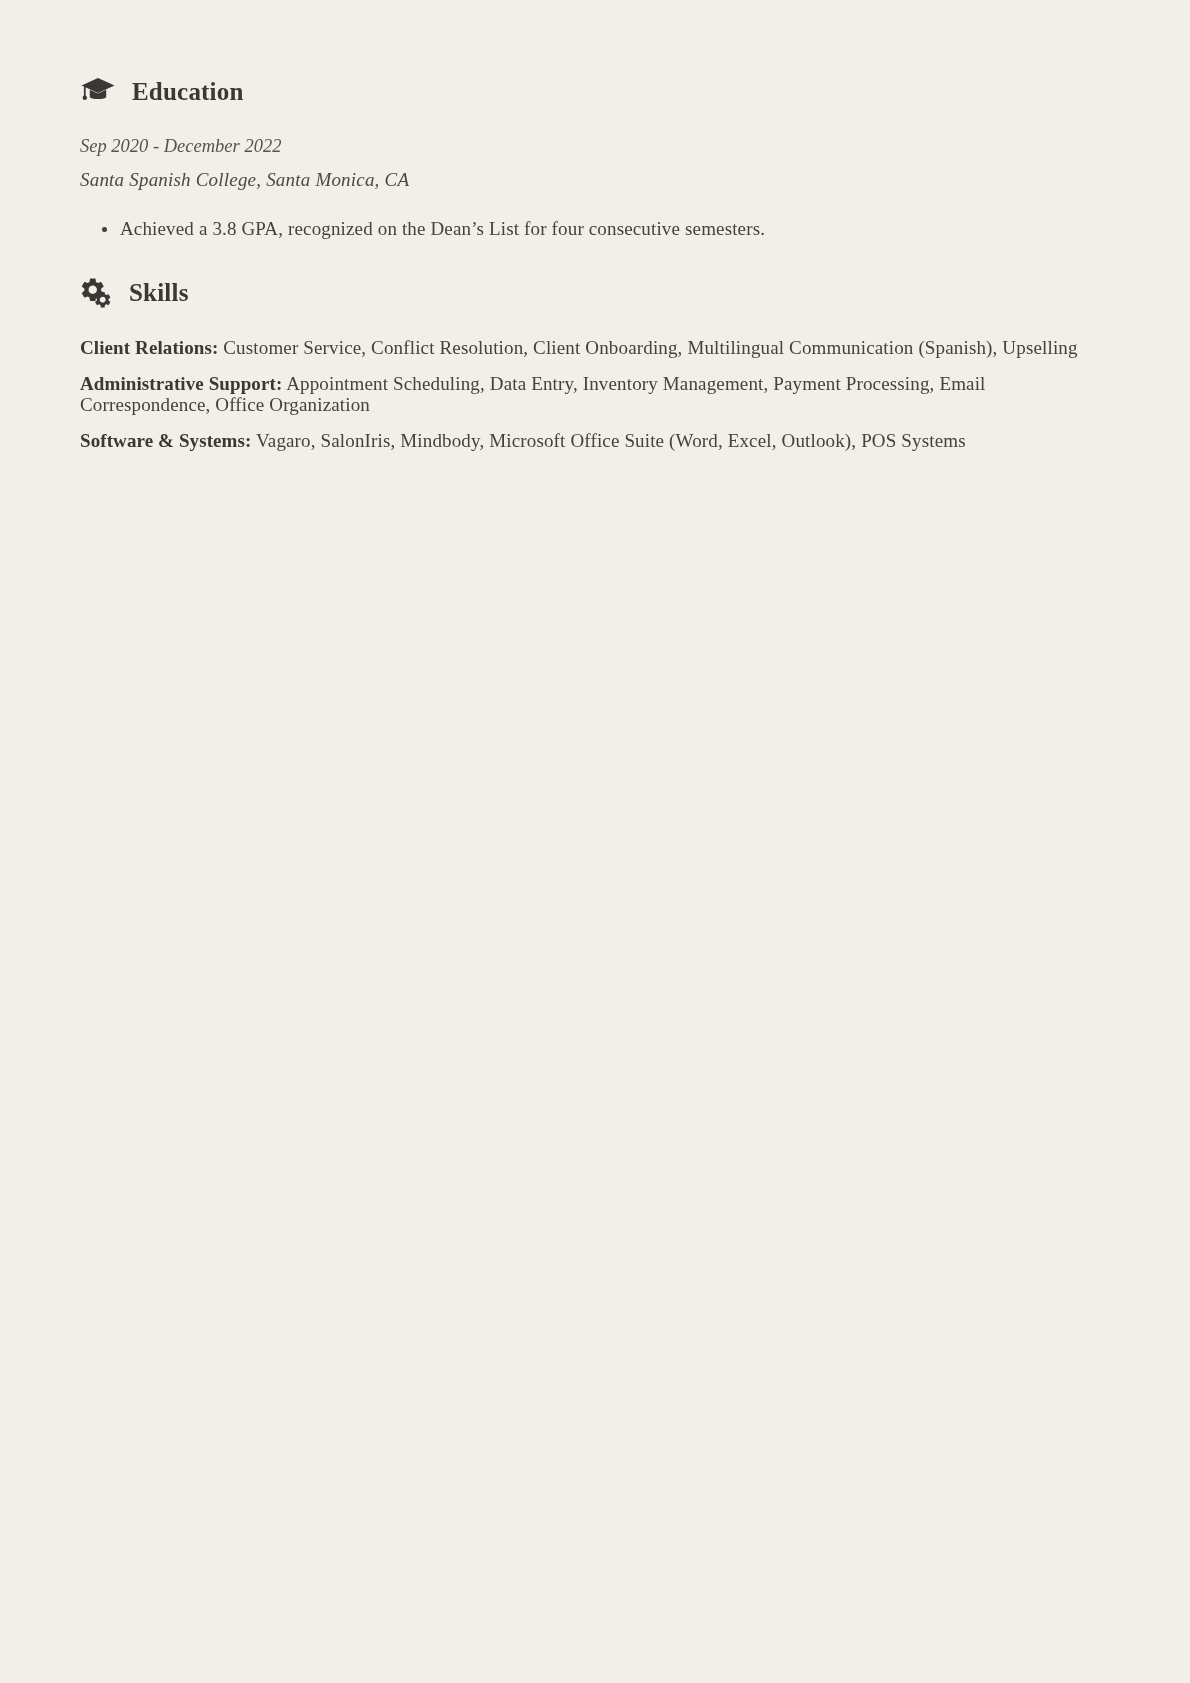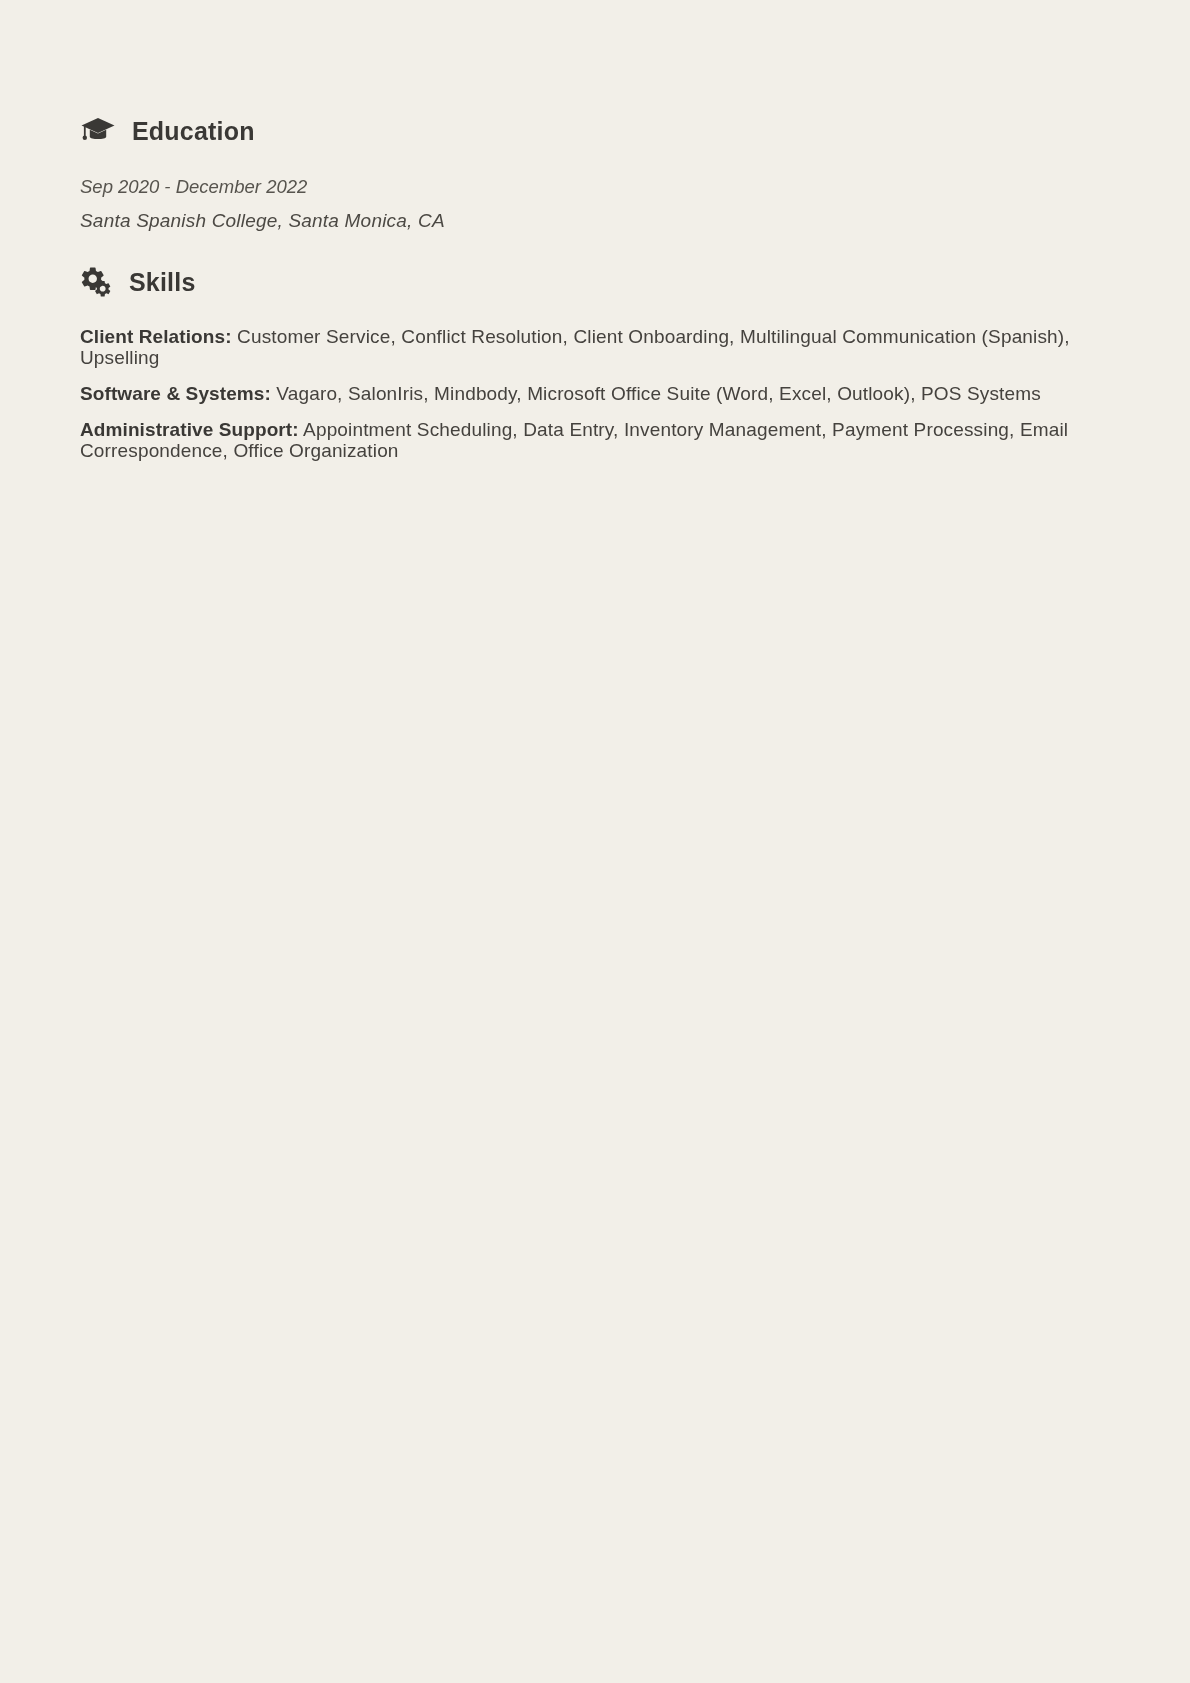--- a/index.html
+++ b/index.html
@@ -8,22 +8,23 @@
     font-family: "Liberation Sans", sans-serif;
     color: #45423e;
     -webkit-font-smoothing: antialiased;
   }
   .page {
     position: relative;
     width: 1190px;
     height: 1317px;
     box-sizing: border-box;
     background: #f2efe8;
-    padding: 116px 95px 0 80px;
+    padding: 76px 95px 0 80px;
     overflow: hidden;
+    font-family: Liberation Serif, serif;
   }
   
   .sec-head {
     display: flex;
     align-items: center;
     gap: 16px;
   }
   .sec-head h2 {
     margin: 0;
     font-size: 25px;
@@ -115,20 +116,21 @@
       <h2>Education</h2>
     </div>
 
     <div class="degree-row">
       <span class="dates">Sep 2020 - December 2022</span>
     </div>
 
     <div class="institution">Santa Spanish College, Santa Monica, CA</div>
 
     <ul class="edu-bullets">
+      <li>Achieved a 3.8 GPA, recognized on the Dean’s List for four consecutive semesters.</li>
     </ul>
   </section>
 
   <section class="skills-section">
     <div class="sec-head">
       <span class="sec-icon">
         <svg width="33" height="33" viewBox="0 0 26 26" aria-hidden="true">
           <g transform="translate(-1,-1) scale(0.92)" fill="#3a3835">
             <path d="M19.14 12.94c.04-.3.06-.61.06-.94 0-.32-.02-.64-.07-.94l2.03-1.58c.18-.14.23-.41.12-.61l-1.92-3.32c-.12-.22-.37-.29-.59-.22l-2.39.96c-.5-.38-1.03-.7-1.62-.94l-.36-2.54c-.04-.24-.24-.41-.48-.41h-3.84c-.24 0-.43.17-.47.41l-.36 2.54c-.59.24-1.13.57-1.62.94l-2.39-.96c-.22-.08-.47 0-.59.22L2.74 8.87c-.12.21-.08.47.12.61l2.03 1.58c-.05.3-.09.63-.09.94s.02.64.07.94l-2.03 1.58c-.18.14-.23.41-.12.61l1.92 3.32c.12.22.37.29.59.22l2.39-.96c.5.38 1.03.7 1.62.94l.36 2.54c.05.24.24.41.48.41h3.84c.24 0 .44-.17.47-.41l.36-2.54c.59-.24 1.13-.56 1.62-.94l2.39.96c.22.08.47 0 .59-.22l1.92-3.32c.12-.22.07-.47-.12-.61l-2.01-1.58zM12 15.6c-1.98 0-3.6-1.62-3.6-3.6s1.62-3.6 3.6-3.6 3.6 1.62 3.6 3.6-1.62 3.6-3.6 3.6z"></path>
           </g>
@@ -138,22 +140,22 @@
         </svg>
       </span>
       <h2>Skills</h2>
     </div>
 
     <p class="skill first">
       <strong>Client Relations:</strong>
       <span>Customer Service, Conflict Resolution, Client Onboarding, Multilingual Communication (Spanish), Upselling</span>
     </p>
     <p class="skill">
+      <strong>Administrative Support:</strong>
+      <span>Appointment Scheduling, Data Entry, Inventory Management, Payment Processing, Email Correspondence, Office Organization</span>
+    </p>
+    <p class="skill">
       <strong>Software &amp; Systems:</strong>
       <span>Vagaro, SalonIris, Mindbody, Microsoft Office Suite (Word, Excel, Outlook), POS Systems</span>
-    </p>
-    <p class="skill">
-      <strong>Administrative Support:</strong>
-      <span>Appointment Scheduling, Data Entry, Inventory Management, Payment Processing, Email Correspondence, Office Organization</span>
     </p>
   </section>
 
 </div>
 
 </body></html>

